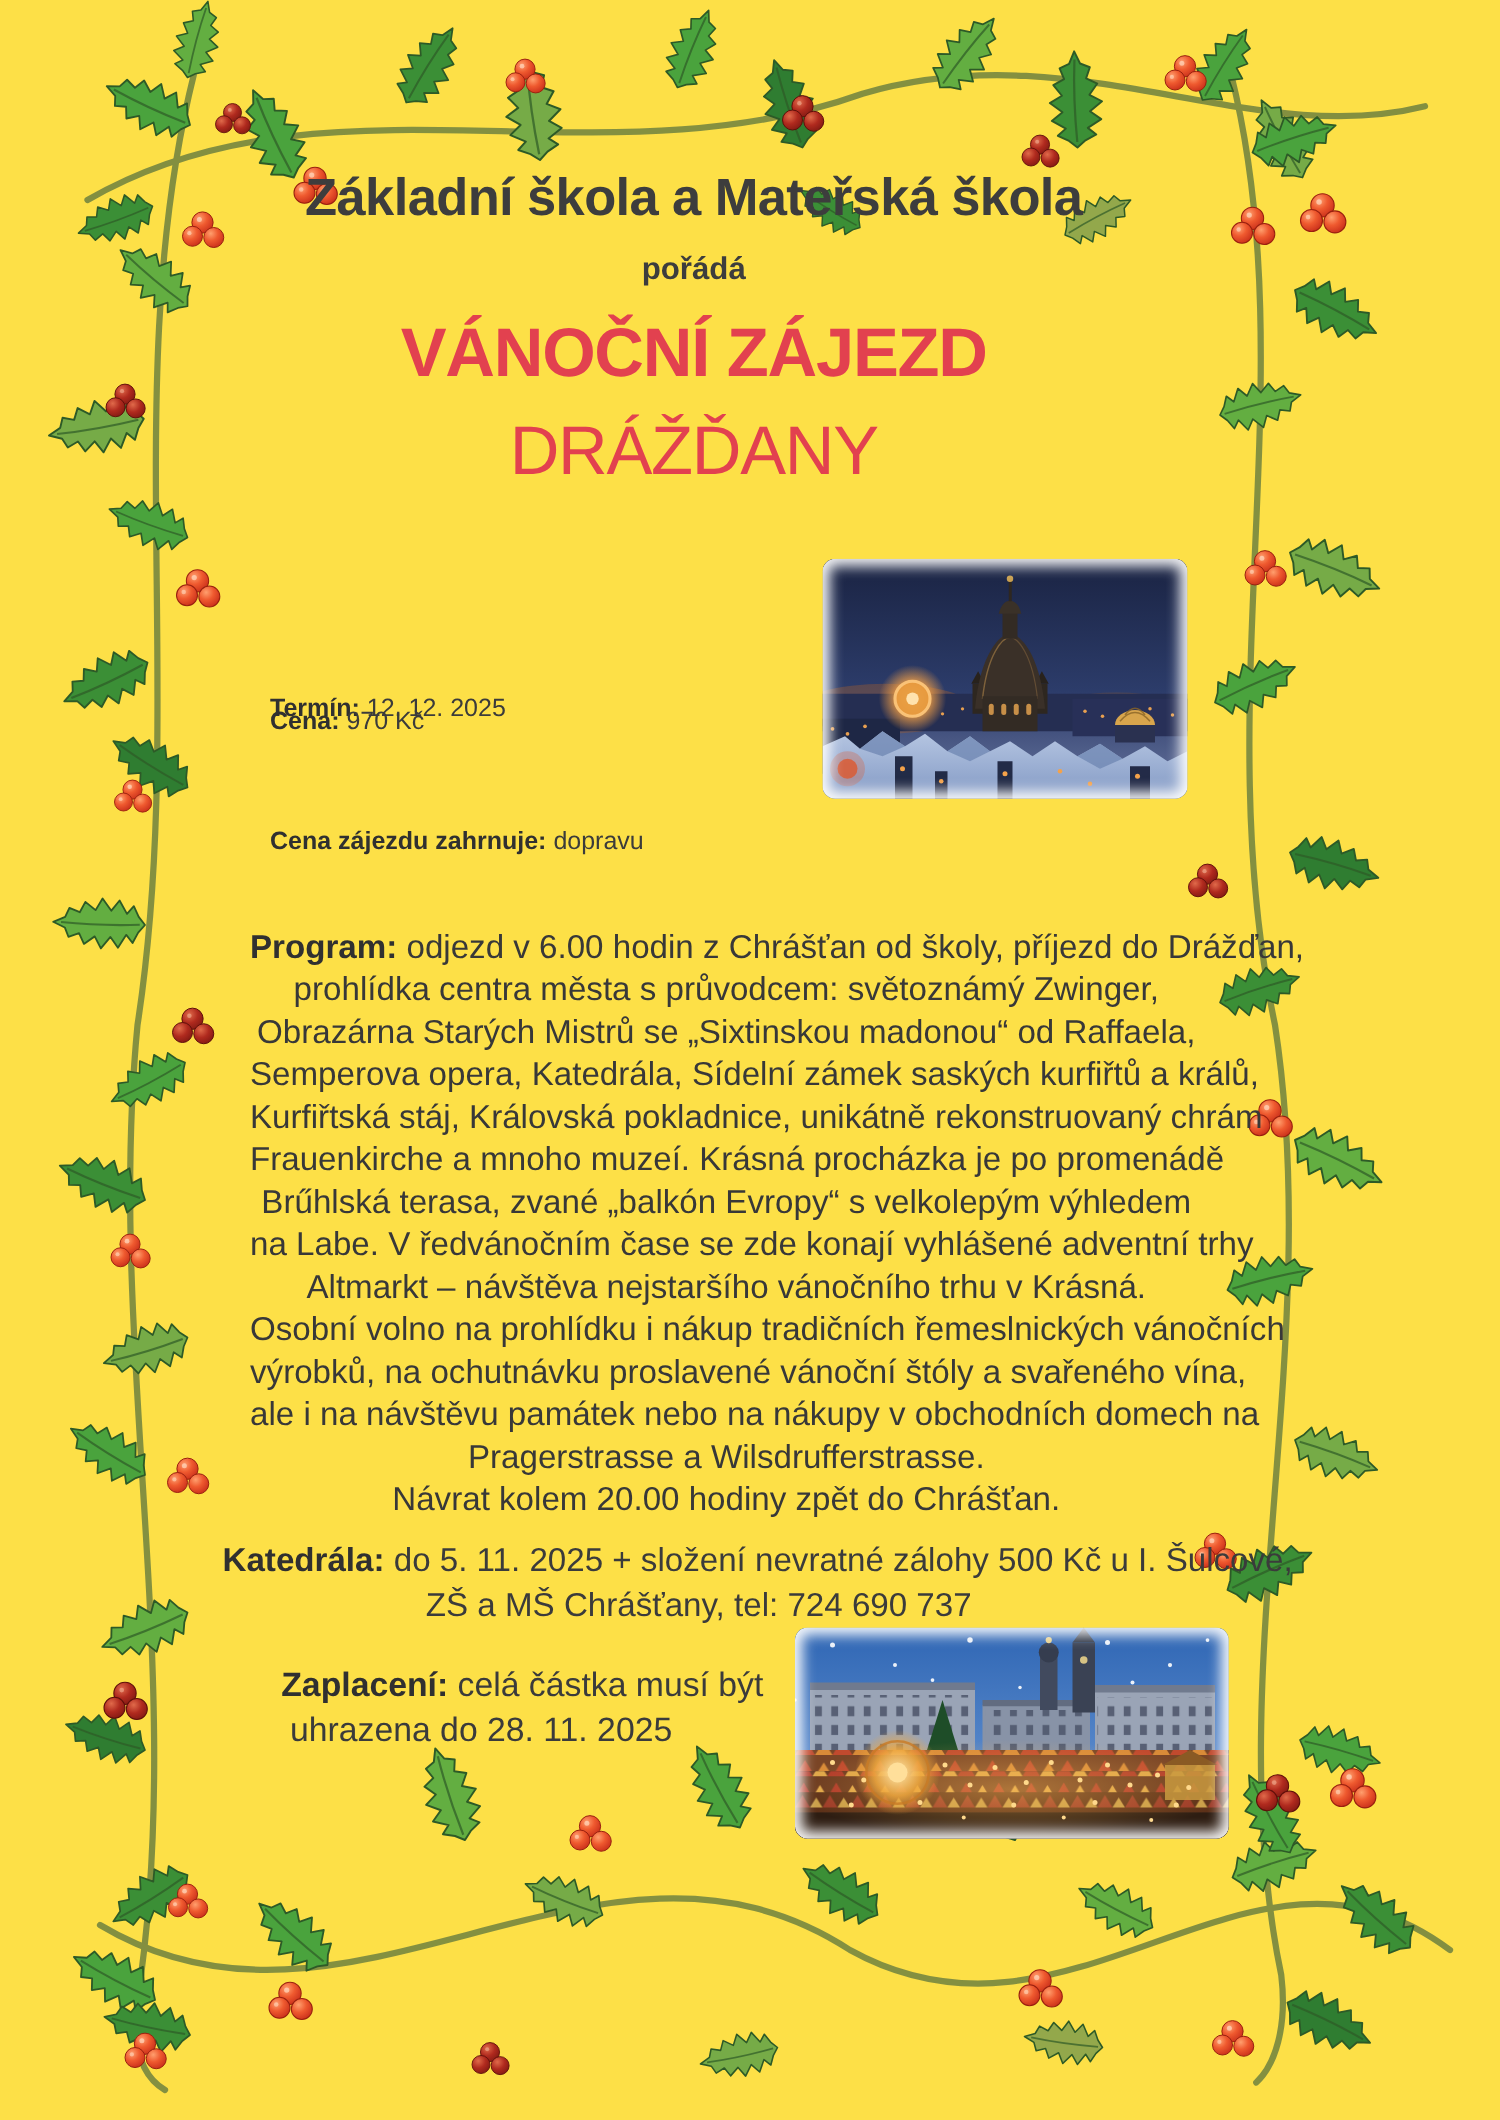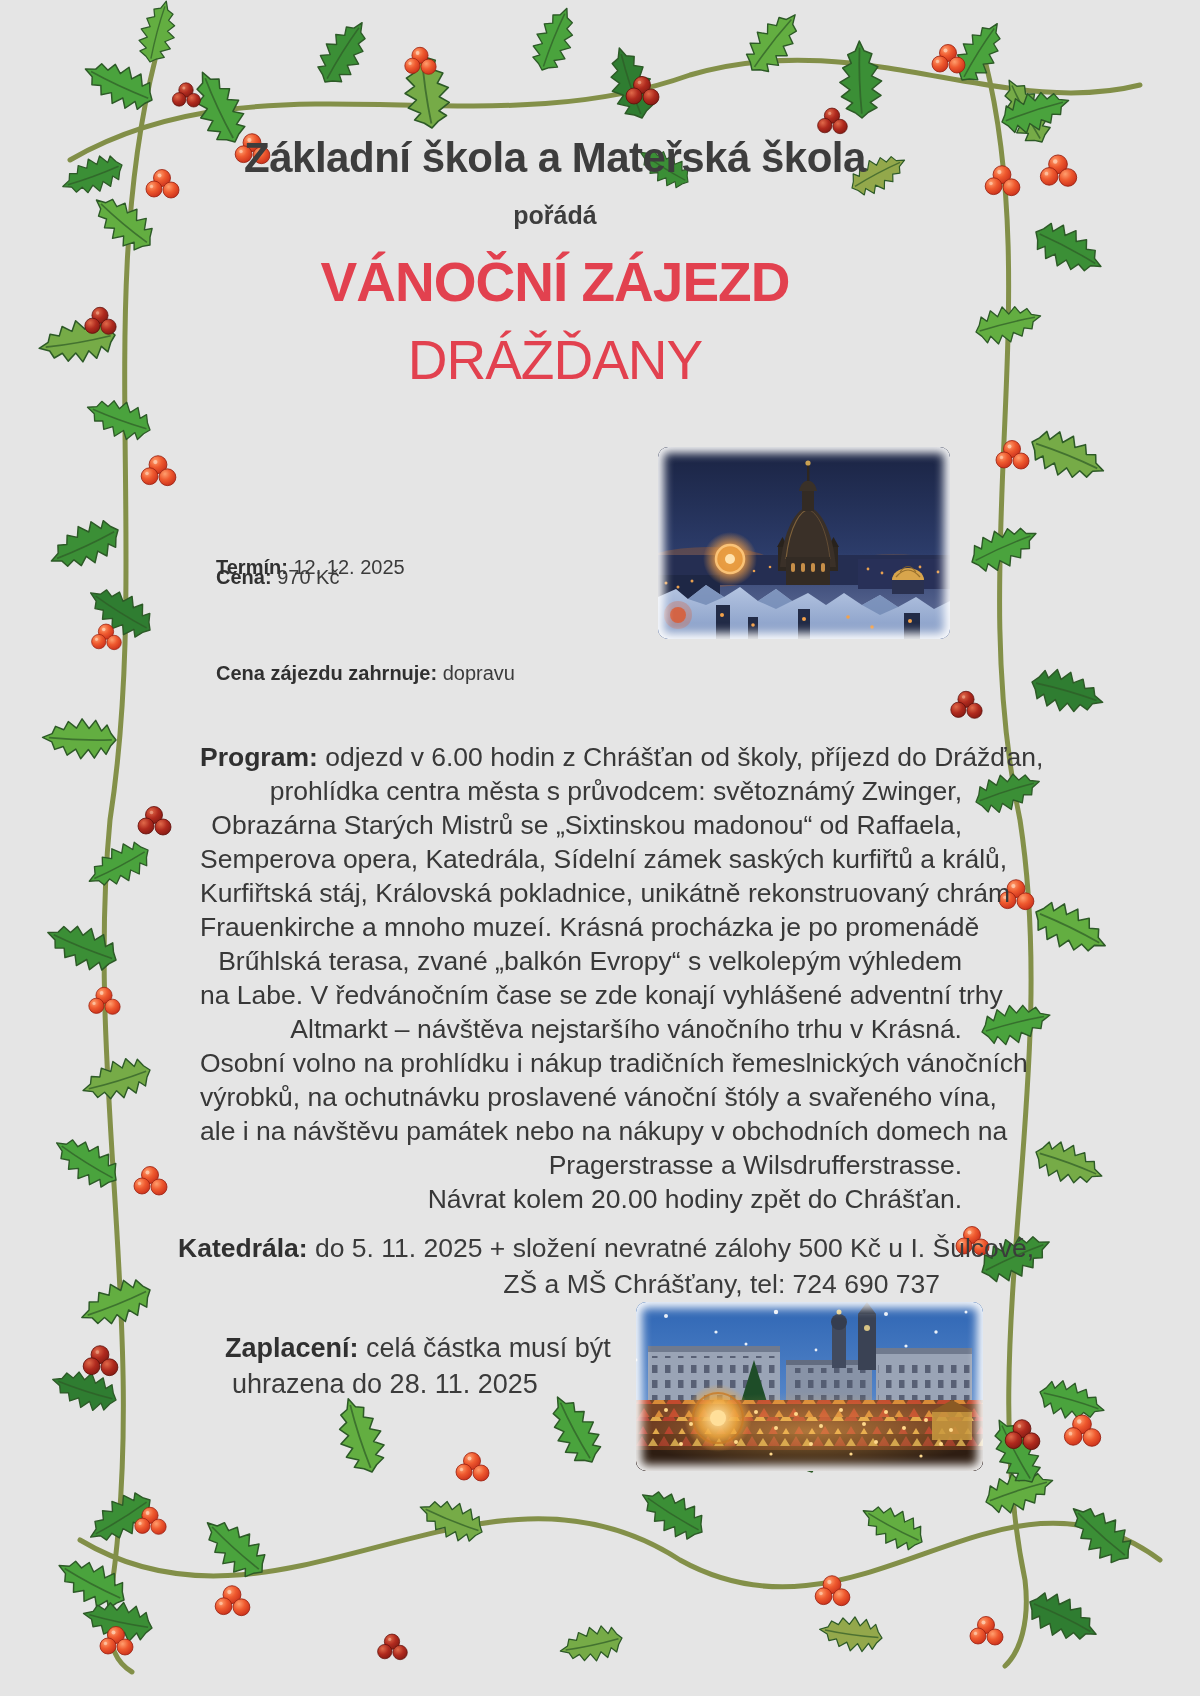--- a/index.html
+++ b/index.html
@@ -1,33 +1,33 @@
 <!DOCTYPE html>
 <html><head>
 <meta charset="utf-8">
 <style>
   html,body{margin:0;padding:0;background:#ffffff;}
-  .page{position:relative;width:1200px;height:1696px;background:#e5e5e5;overflow:hidden;
+  .page{position:relative;width:1200px;height:1696px;background:#fde047;overflow:hidden;
         font-family:"Liberation Sans",sans-serif;color:#3b3b3b;}
   svg.border{position:absolute;left:0;top:0;z-index:1;}
   .content{position:absolute;left:0;top:0;width:100%;height:100%;z-index:3;}
   .ttl{position:absolute;left:185px;width:740px;text-align:center;white-space:nowrap;}
   #school{top:134px;font-size:42px;font-weight:bold;color:#3d3d3d;letter-spacing:-0.5px;}
   #porada{top:201px;font-size:25px;font-weight:bold;color:#3d3d3d;}
   #title1{top:250px;font-size:55px;font-weight:bold;color:#e2414f;letter-spacing:-1px;}
   #title2{top:328px;font-size:55px;font-weight:normal;color:#e2414f;letter-spacing:-1px;}
   .kv{position:absolute;left:216px;font-size:20px;white-space:nowrap;}
   .b{font-weight:bold;color:#303030;}
   #kv-date{top:556px;}
   #kv-price{top:566px;}
   #kv-includes{top:662px;}
   #kv-includes2{top:690px;}
   #program{position:absolute;left:200px;top:740px;width:762px;text-align:center;
            font-size:26.5px;line-height:34px;color:#383838;}
-  .pline{white-space:nowrap;text-align:right;}
+  .pline{white-space:nowrap;}
   #signup{position:absolute;left:178px;top:1230px;width:762px;text-align:center;
           font-size:26.5px;line-height:36px;}
   #payment{position:absolute;left:214px;top:1330px;font-size:27px;line-height:36px;margin-left:11px;}
   #payment .l2{text-indent:7px;}
   .photo{position:absolute;border-radius:10px;overflow:hidden;z-index:2;}
   #photo1{left:658px;top:447px;width:292px;height:192px;}
   #photo2{left:636px;top:1302px;width:347px;height:169px;}
   .feather{position:absolute;left:0;top:0;right:0;bottom:0;border-radius:10px;
            box-shadow:inset 0 0 10px 6px rgba(255,255,255,.95);pointer-events:none;}
 </style>

